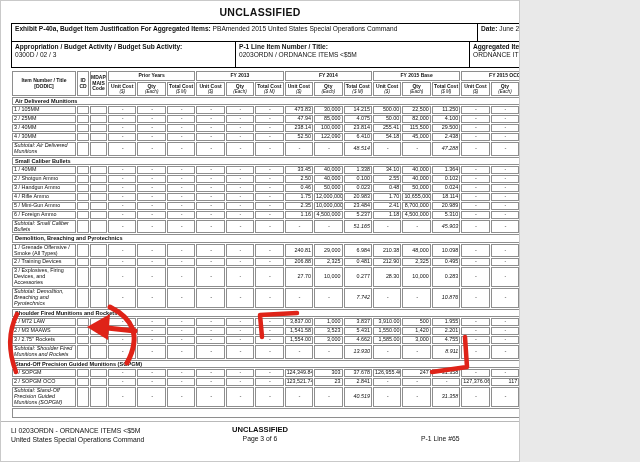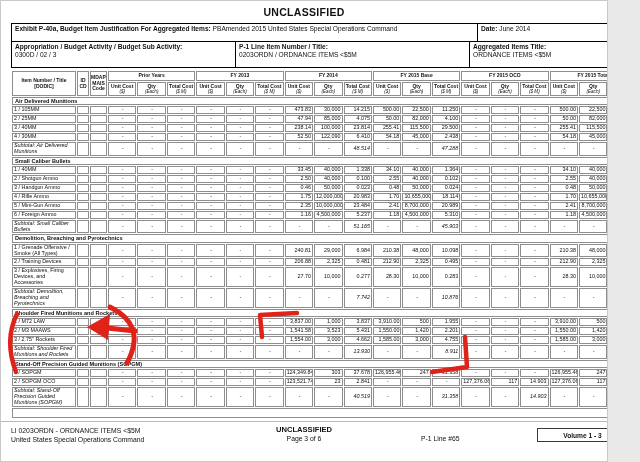--- a/index.html
+++ b/index.html
@@ -1,16 +1,16 @@
 <!DOCTYPE html>
 <html><head>
 <meta charset="utf-8">
 <style>
   html,body{margin:0;padding:0;background:#e9e9e9;}
-  .page{position:relative;width:608px;height:462px;background:#ffffff;border:1px solid #c9c9c9;
+  .page{position:relative;width:520px;height:462px;background:#ffffff;border:1px solid #c9c9c9;
         box-sizing:border-box;font-family:"Liberation Sans",sans-serif;color:#111;overflow:hidden;}
   .top-class{position:absolute;top:5px;left:0;width:100%;text-align:center;
              font-size:10.5px;font-weight:bold;letter-spacing:.3px;}
   .hbox{position:absolute;border:1px solid #000;background:#fff;box-sizing:border-box;
         font-size:6.6px;line-height:1.25;padding:1px 3px;overflow:hidden;}
   .hlabel{font-weight:bold;}
   .hvalue{font-weight:normal;}
   .hline{display:block;}
   
   .tblwrap{position:absolute;left:10px;top:69px;width:627px;}

